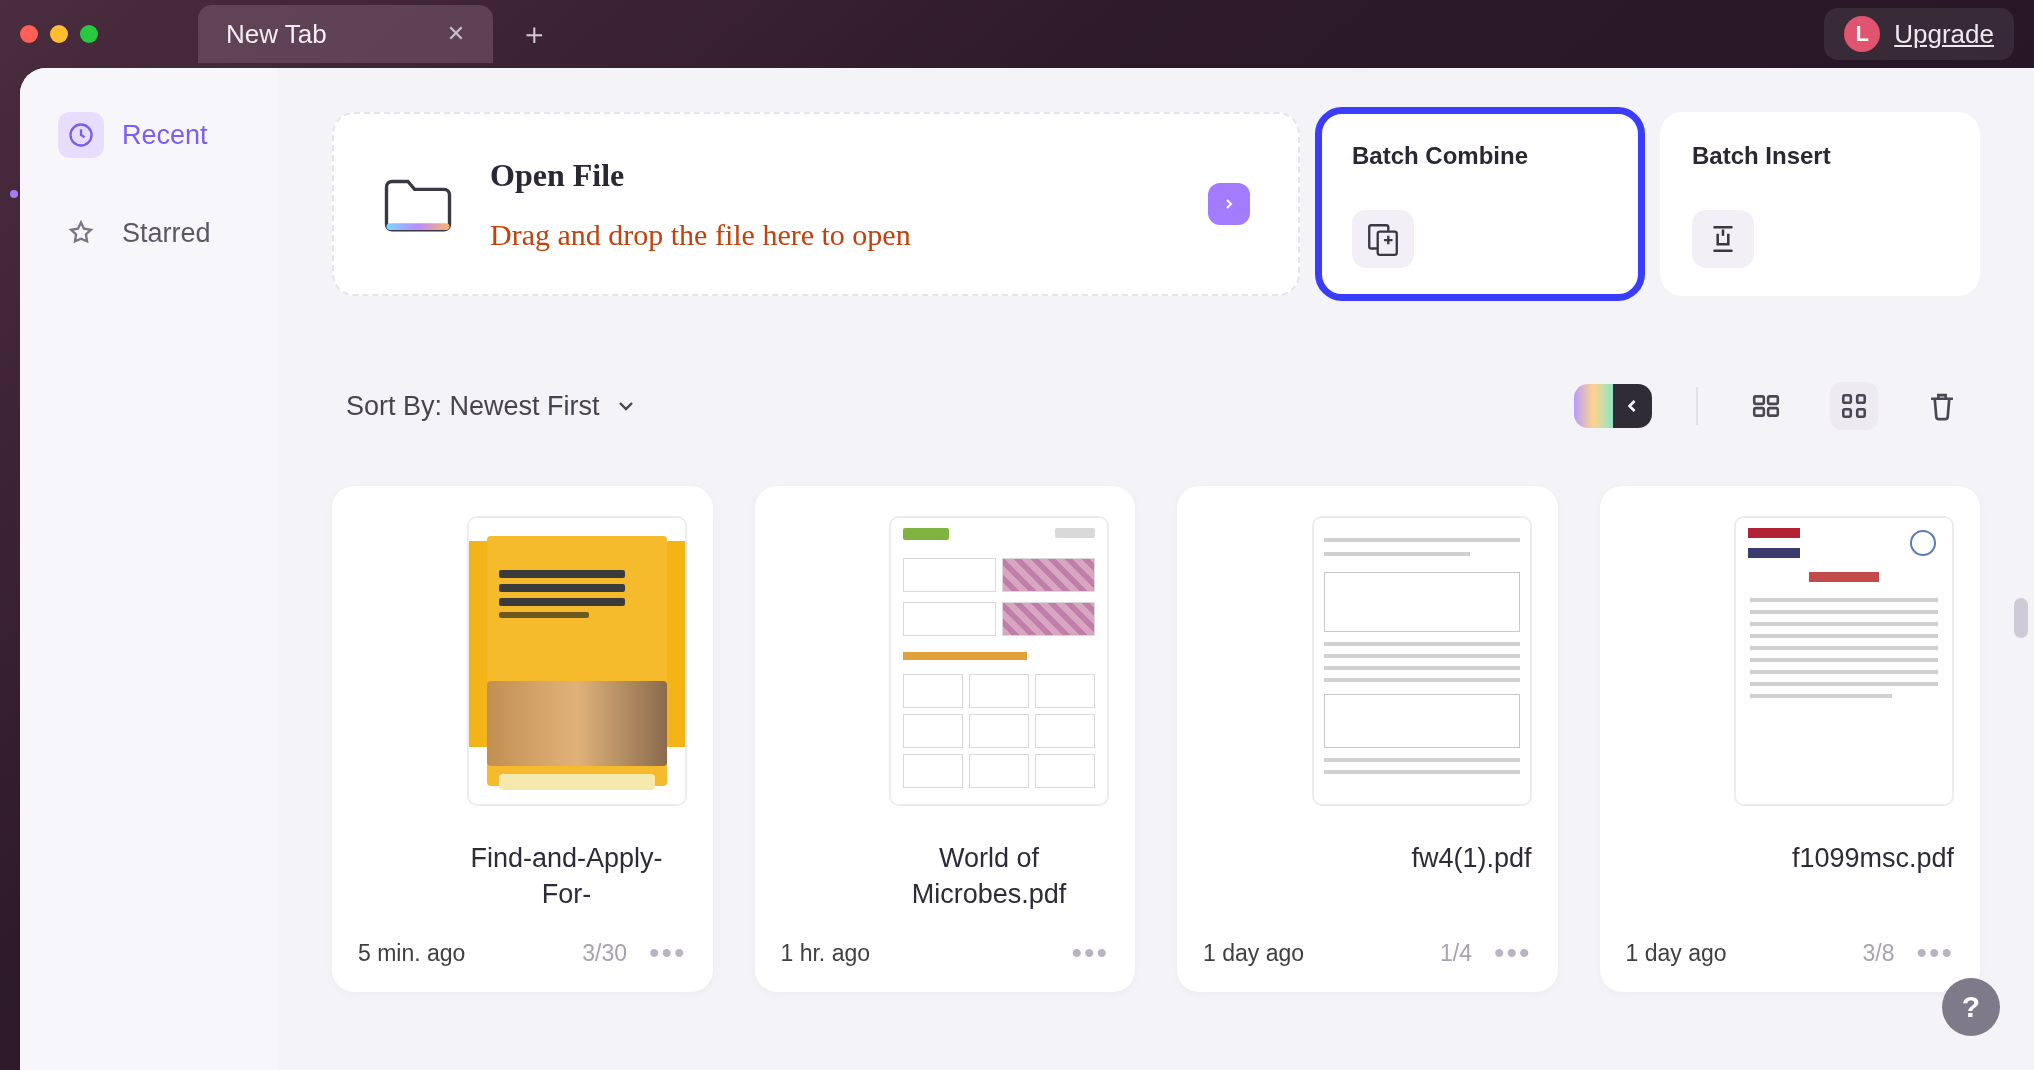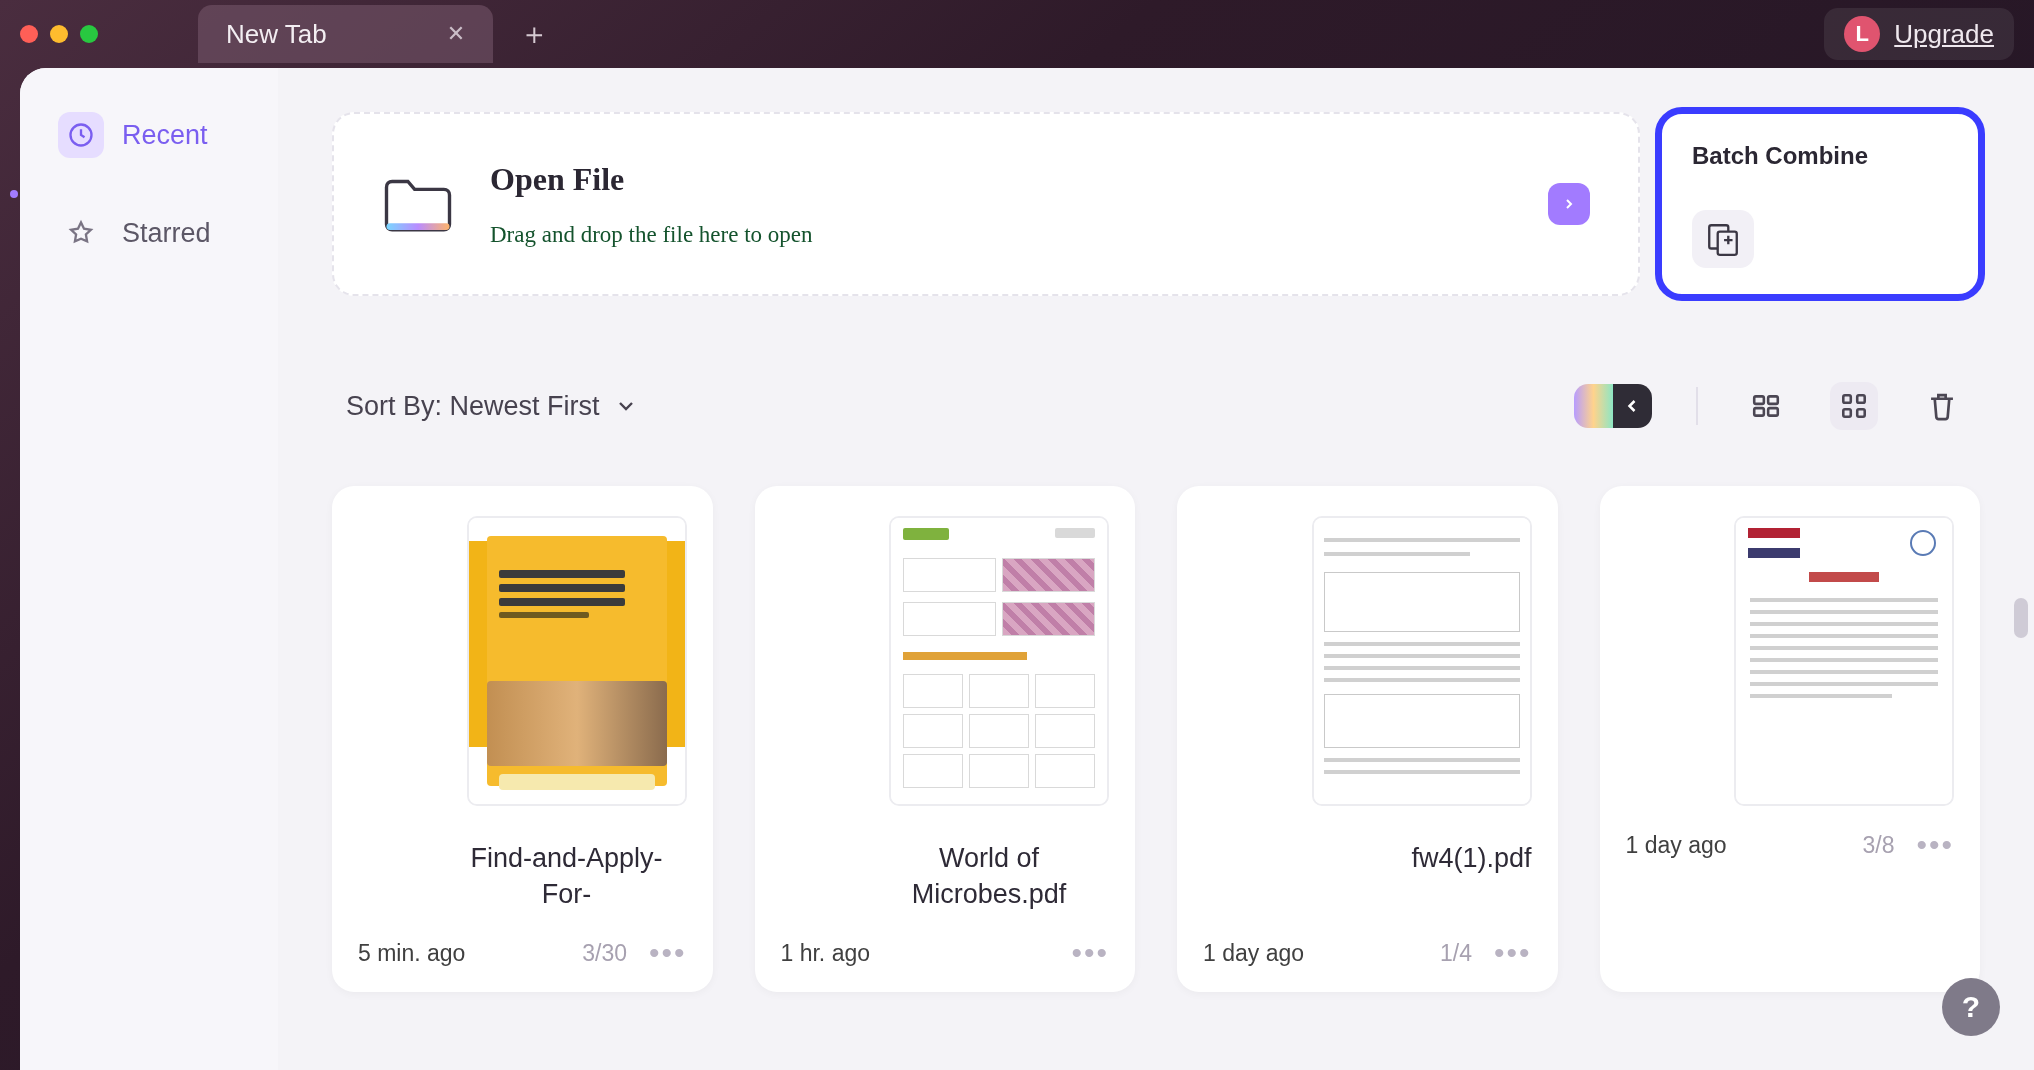--- a/index.html
+++ b/index.html
@@ -29,21 +29,21 @@
   .icon-box { width:46px; height:46px; border-radius:12px; display:flex; align-items:center; justify-content:center; background:transparent; }
   .icon-box svg { width:28px; height:28px; }
   
   .content { flex:1; padding:44px 54px 40px 54px; position:relative; }
   
   .top-row { display:flex; gap:20px; }
   .openfile-card { flex:1; border:2px dashed #e5e3eb; border-radius:22px; background:#ffffff; padding:38px 48px; display:flex; align-items:center; position:relative; }
   .folder-icon { width:72px; height:62px; margin-right:36px; }
   .of-text { display:flex; flex-direction:column; gap:24px;font-family:Liberation Serif, serif; }
   .of-title { font-size:32px; font-weight:700; color:#2b2733; }
-  .of-sub   { font-size:23px; color:#14532d; }
+  .of-sub   { font-size:30px; color:#c2410c; }
   .of-arrow { position:absolute; right:48px; top:50%; transform:translateY(-50%); width:42px; height:42px; border-radius:12px; background:#a27bff; color:#fff; display:flex; align-items:center; justify-content:center; }
   .action-card { width:320px; background:#ffffff; border-radius:22px; padding:30px 32px 28px 32px; display:flex; flex-direction:column; justify-content:space-between; }
   .action-card.selected { outline:7px solid #3a3cff; outline-offset:-2px; border-radius:22px; }
   .ac-title { font-size:24px; font-weight:700; color:#2b2733; margin-bottom:40px; }
   .ac-icon { width:62px; height:58px; background:#f2f0f6; border-radius:14px; display:flex; align-items:center; justify-content:center; }
   .ac-icon svg { width:36px; height:36px; stroke:#3b3744; }
   
   .toolbar-row { display:flex; align-items:center; margin-top:86px; padding:0 14px; }
   .sort-pill { display:flex; align-items:center; gap:14px; font-size:27px; color:#47424f; font-weight:500; }
   .sort-pill svg { width:24px; height:24px; }
@@ -171,20 +171,30 @@
         <span class="ac-title">Batch Combine</span>
         <div class="ac-icon">
           <svg viewBox="0 0 34 34" fill="none" stroke-width="2.2">
               <rect x="4" y="4" width="18" height="22" rx="2"></rect>
               <rect x="12" y="10" width="18" height="22" rx="2" fill="#f2f0f6"></rect>
               <path d="M18 18h8M22 14v8"></path>
             </svg>
         </div>
       </div>
 
+      <div class="action-card">
+        <span class="ac-title">Batch Insert</span>
+        <div class="ac-icon">
+          <svg viewBox="0 0 34 34" fill="none" stroke-width="2.4">
+              <path d="M8 6h18M8 28h18"></path>
+              <path d="M12 12v10h10V12"></path>
+              <path d="M17 8v6"></path>
+            </svg>
+        </div>
+      </div>
     </div>
 
     <div class="toolbar-row">
       <div class="sort-pill">
         <span>Sort By: Newest First</span>
         <svg viewBox="0 0 24 24" fill="none" stroke="#47424f" stroke-width="2.4">
             <path d="M6 9l6 6 6-6"></path>
           </svg>
       </div>
       <div class="tb-spacer"></div>
@@ -314,20 +324,21 @@
             <div class="line" style="top:92px;"></div>
             <div class="line" style="top:104px;"></div>
             <div class="line" style="top:116px;"></div>
             <div class="line" style="top:128px;"></div>
             <div class="line" style="top:140px;"></div>
             <div class="line" style="top:152px;"></div>
             <div class="line" style="top:164px;"></div>
             <div class="line" style="top:176px;right:60px;"></div>
           </div>
         </div>
+        <div class="fname">f1099msc.pdf</div>
         <div class="meta">
           <span class="time">1 day ago</span>
           <span class="meta-spacer"></span>
           <span class="pages">3/8</span>
           <span class="dots">•••</span>
         </div>
       </div>
 
     </div>
 

